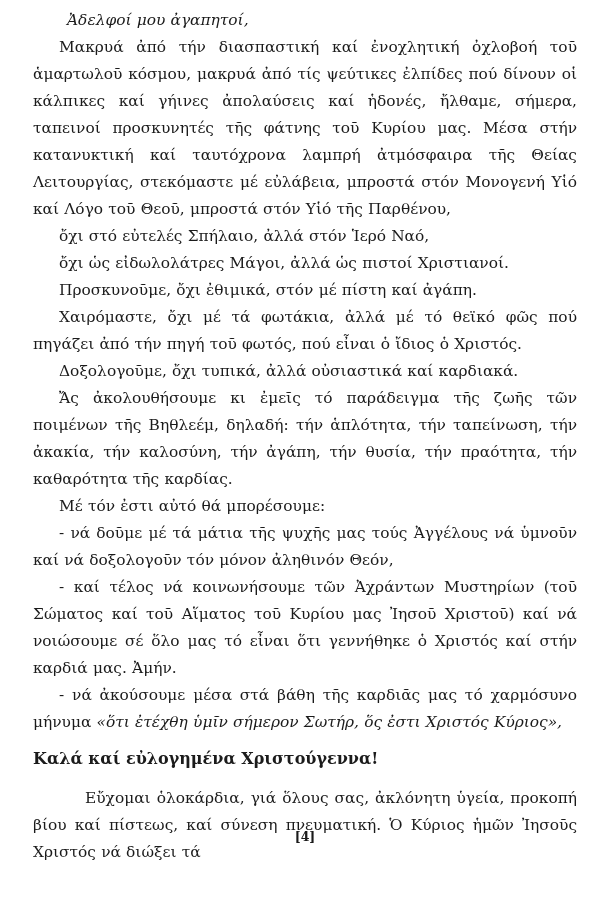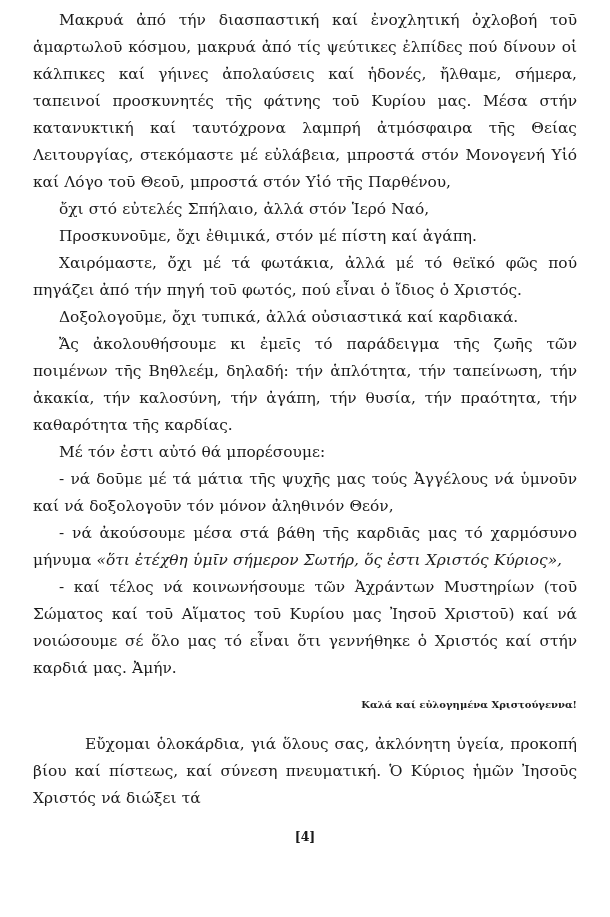--- a/index.html
+++ b/index.html
@@ -36,62 +36,64 @@
     text-indent: 34px;
   }
   .italic {
     font-style: italic;
   }
   .closing {
     text-indent: 52px;
   }
   .heading {
     margin: 9px 0 13px 0;
-    font-size: 10px;
+    font-size: 16px;
     line-height: 27px;
     font-weight: bold;
-    text-align: right;
+    text-align: left;
     text-indent: 0;
   }
   .footer {
     position: absolute;
     left: 0;
     right: 0;
     top: 829px;
     text-align: center;
     font-weight: bold;
     font-size: 12.5px;
     line-height: 16px;
     color: #1b1b1b;
   }
 </style>
 </head>
 <body>
 
 <div class="page">
   <main class="content">
 
+    <p class="para salutation">Ἀδελφοί μου ἀγαπητοί,</p>
 
     <p class="para">Μακρυά ἀπό τήν διασπαστική καί ἐνοχλητική ὀχλοβοή τοῦ ἁμαρτωλοῦ κόσμου, μακρυά ἀπό τίς ψεύτικες ἐλπίδες πού δίνουν οἱ κάλπικες καί γήινες ἀπολαύσεις καί ἡδονές, ἤλθαμε, σήμερα, ταπεινοί προσκυνητές τῆς φάτνης τοῦ Κυρίου μας. Μέσα στήν κατανυκτική καί ταυτόχρονα λαμπρή ἀτμόσφαιρα τῆς Θείας Λειτουργίας, στεκόμαστε μέ εὐλάβεια, μπροστά στόν Μονογενή Υἱό καί Λόγο τοῦ Θεοῦ, μπροστά στόν Υἱό τῆς Παρθένου,</p>
 
     <p class="para">ὄχι στό εὐτελές Σπήλαιο, ἀλλά στόν Ἱερό Ναό,</p>
+    <p class="para">ὄχι ὡς εἰδωλολάτρες Μάγοι, ἀλλά ὡς πιστοί Χριστιανοί.</p>
     <p class="para">Προσκυνοῦμε, ὄχι ἐθιμικά, στόν μέ πίστη καί ἀγάπη.</p>
     <p class="para">Χαιρόμαστε, ὄχι μέ τά φωτάκια, ἀλλά μέ τό θεϊκό φῶς πού πηγάζει ἀπό τήν πηγή τοῦ φωτός, πού εἶναι ὁ ἴδιος ὁ Χριστός.</p>
 
     <p class="para">Δοξολογοῦμε, ὄχι τυπικά, ἀλλά οὐσιαστικά καί καρδιακά.</p>
 
     <p class="para">Ἄς ἀκολουθήσουμε κι ἐμεῖς τό παράδειγμα τῆς ζωῆς τῶν ποιμένων τῆς Βηθλεέμ, δηλαδή: τήν ἁπλότητα, τήν ταπείνωση, τήν ἀκακία, τήν καλοσύνη, τήν ἀγάπη, τήν θυσία, τήν πραότητα, τήν καθαρότητα τῆς καρδίας.</p>
 
     <p class="para">Μέ τόν ἐστι αὐτό θά μπορέσουμε:</p>
 
     <p class="para">- νά δοῦμε μέ τά μάτια τῆς ψυχῆς μας τούς Ἀγγέλους νά ὑμνοῦν καί νά δοξολογοῦν τόν μόνον ἀληθινόν Θεόν,</p>
 
+    <p class="para">- καί τέλος νά κοινωνήσουμε τῶν Ἀχράντων Μυστηρίων (τοῦ Σώματος καί τοῦ Αἵματος τοῦ Κυρίου μας Ἰησοῦ Χριστοῦ) καί νά νοιώσουμε σέ ὅλο μας τό εἶναι ὅτι γεννήθηκε ὁ Χριστός καί στήν καρδιά μας. Ἀμήν.</p>
+
     <p class="para"><span>- νά ἀκούσουμε μέσα στά βάθη τῆς καρδιᾶς μας τό χαρμόσυνο μήνυμα </span><span class="italic">«ὅτι ἐτέχθη ὑμῖν σήμερον Σωτήρ, ὅς ἐστι Χριστός Κύριος»,</span></p>
-
-    <p class="para">- καί τέλος νά κοινωνήσουμε τῶν Ἀχράντων Μυστηρίων (τοῦ Σώματος καί τοῦ Αἵματος τοῦ Κυρίου μας Ἰησοῦ Χριστοῦ) καί νά νοιώσουμε σέ ὅλο μας τό εἶναι ὅτι γεννήθηκε ὁ Χριστός καί στήν καρδιά μας. Ἀμήν.</p>
 
     <h2 class="heading">Καλά καί εὐλογημένα Χριστούγεννα!</h2>
 
     <p class="para closing">Εὔχομαι ὁλοκάρδια, γιά ὅλους σας, ἀκλόνητη ὑγεία, προκοπή βίου καί πίστεως, καί σύνεση πνευματική. Ὁ Κύριος ἡμῶν Ἰησοῦς Χριστός νά διώξει τά</p>
 
   </main>
 
   <div class="footer">[4]</div>
 </div>
 

